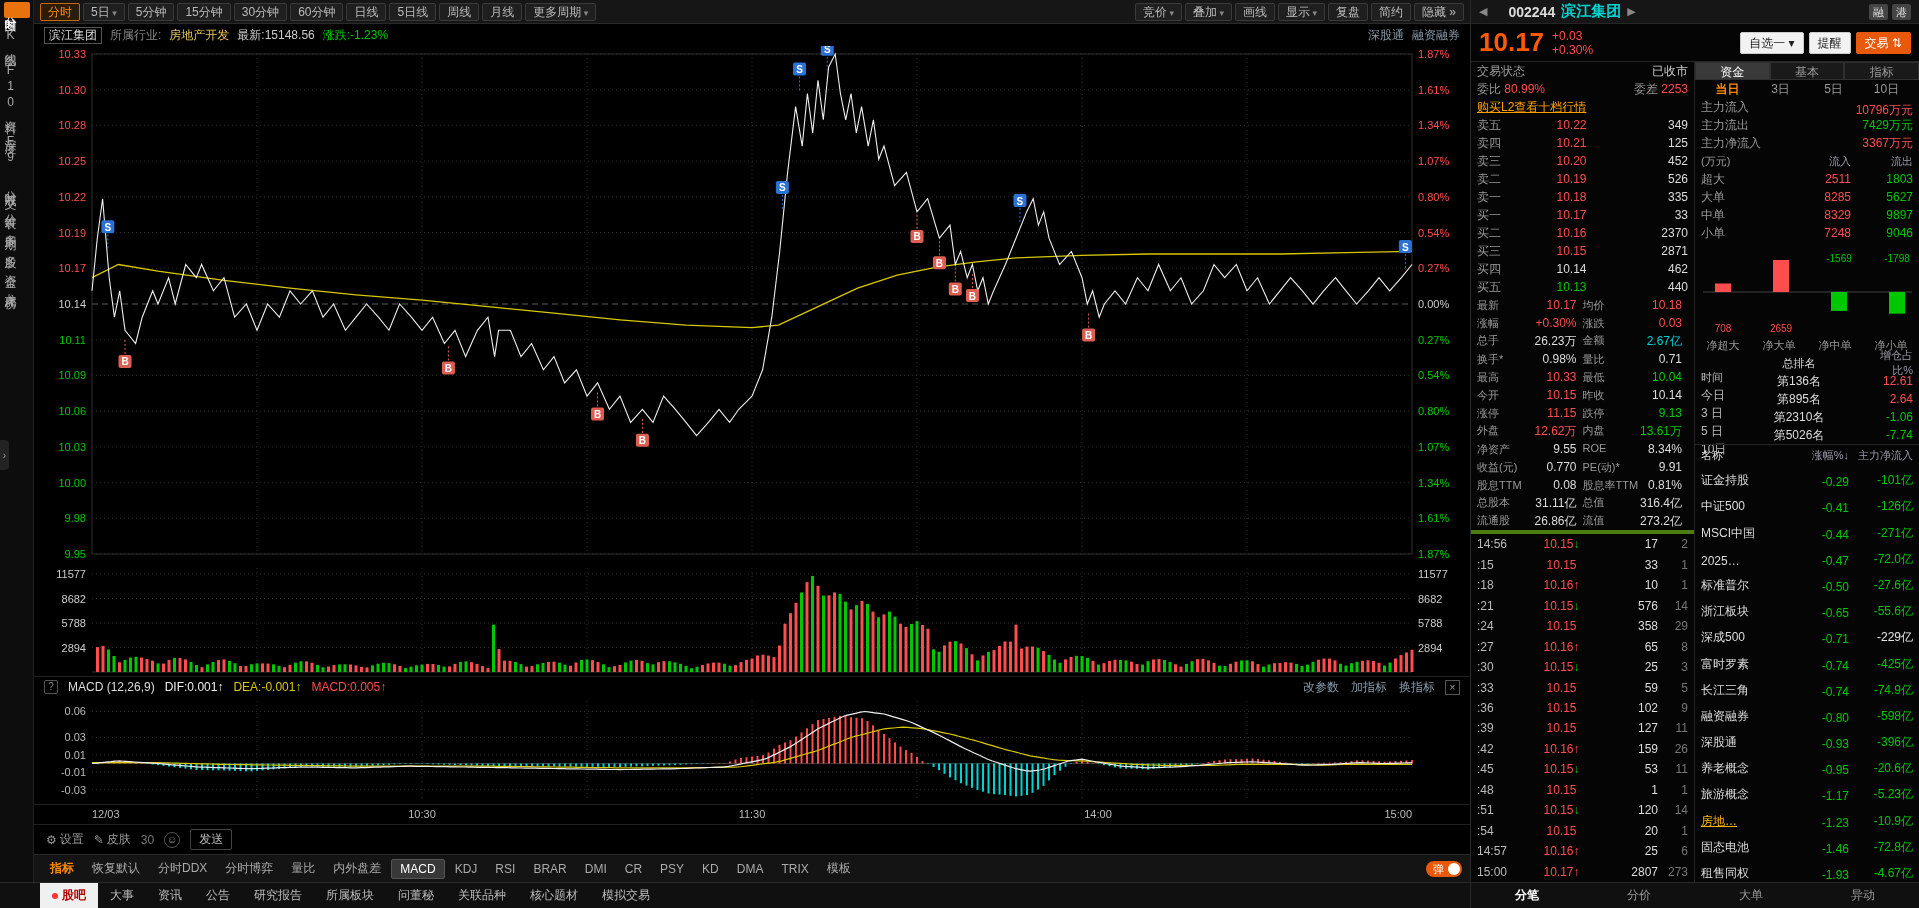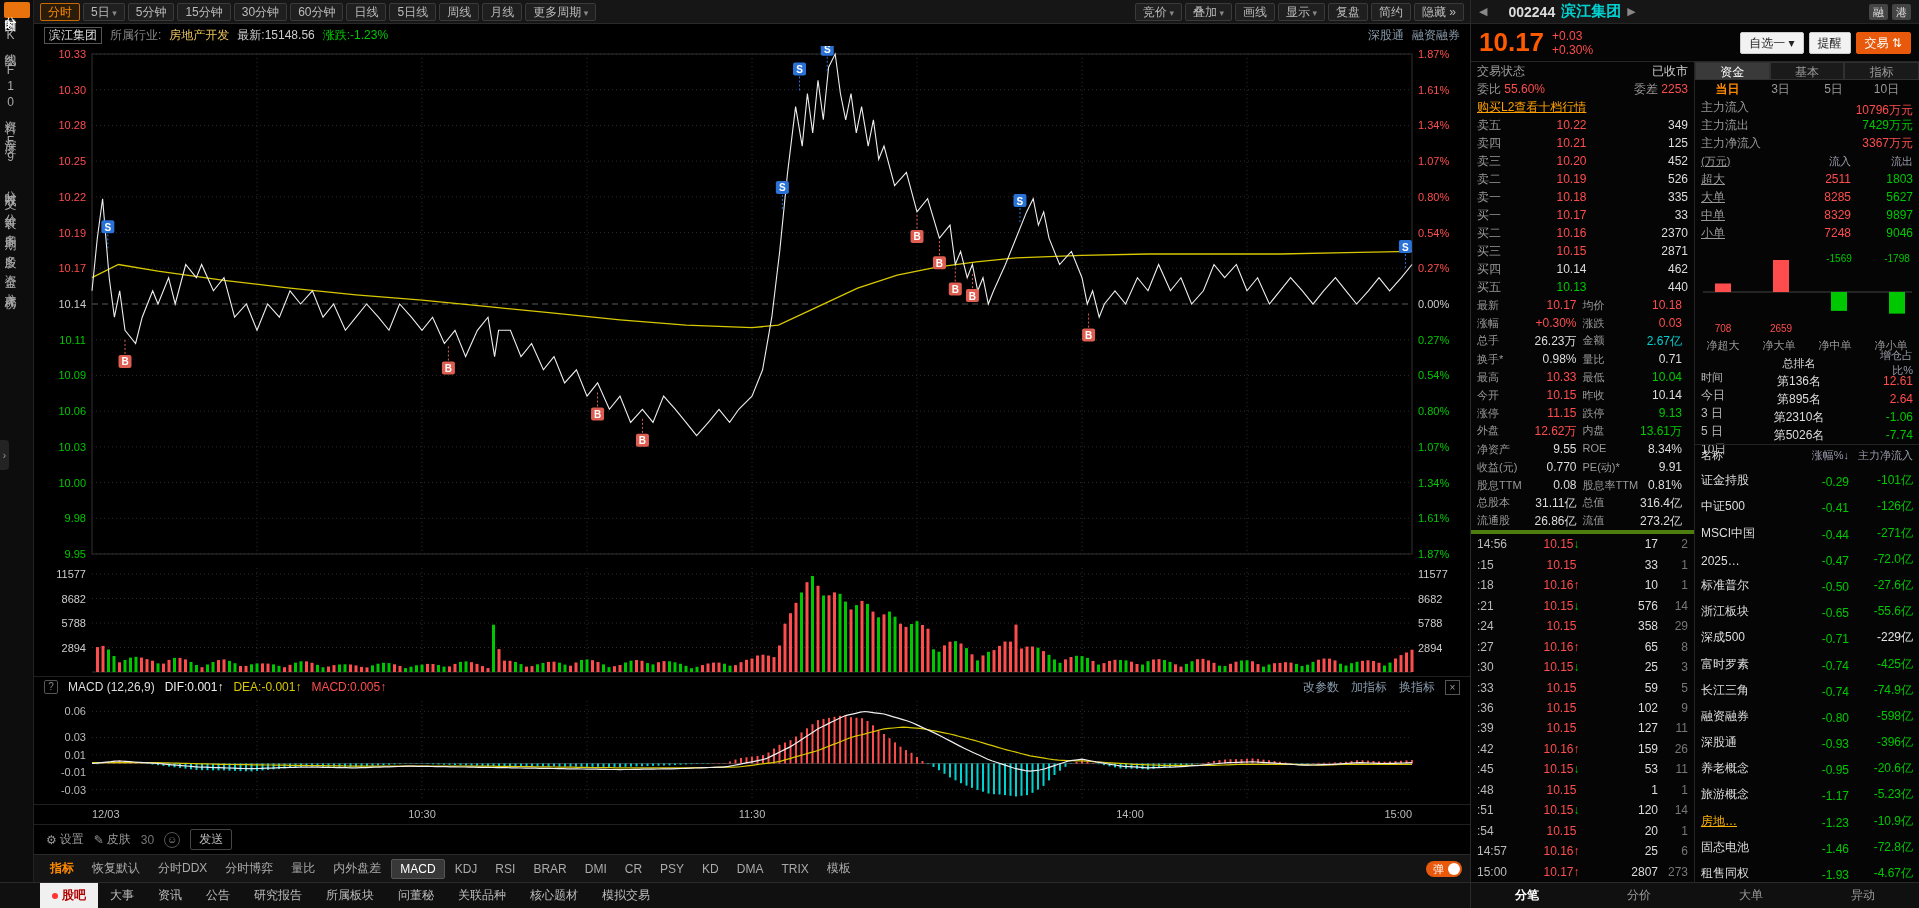--- a/index.html
+++ b/index.html
@@ -97,21 +97,21 @@
   .ptab{flex:1;text-align:center;color:#999;cursor:pointer;}
   .ptab.active{color:#ff8a00;font-weight:bold;}
   .l2-link{color:#ffa000;text-decoration:underline;cursor:pointer;}
   .ob-label{color:#999;width:36px;} .ob-price{flex:1;text-align:center;} .ob-vol{width:58px;text-align:right;color:#ddd;}
   .st-half{flex:1;display:flex;justify-content:space-between;padding-right:6px;}
   .st-half .lbl{font-size:11px;}
   #ticks{flex:1;display:flex;flex-direction:column;border-top:4px solid #4d7c0f;min-height:0;}
   .tkrow{flex:1;display:flex;align-items:center;padding:0 6px;font-size:12px;}
   .tk-time{width:40px;color:#bbb;} .tk-price{flex:1;text-align:center;} .tk-vol{width:52px;text-align:right;color:#ddd;}
   .tk-cnt{width:30px;text-align:right;color:#777;}
-  .ft-label{width:40px;color:#999;text-decoration:underline;} .ft-in{flex:1;text-align:right;} .ft-out{width:62px;text-align:right;}
+  .ft-label{width:40px;color:#999;} .ft-in{flex:1;text-align:right;} .ft-out{width:62px;text-align:right;}
   #netbars{flex:none;}
   #net-labels{height:16px;display:flex;justify-content:space-around;color:#999;font-size:11px;flex:none;}
   .rk-time{width:36px;color:#bbb;margin-top:28px;} .rk-rank{flex:1;text-align:center;color:#ddd;} .rk-pct{width:52px;text-align:right;}
   #sectors{flex:1;display:flex;flex-direction:column;border-top:1px solid #242424;min-height:0;}
   .secrow{flex:1;display:flex;align-items:flex-end;padding:0 6px;font-size:12px;cursor:pointer;}
   .sec-head{flex:none;height:18px;color:#99a;font-size:11px;cursor:default;}
   .sec-name{flex:1;color:#ddd;white-space:nowrap;overflow:hidden;}
   .sec-name.current{color:#ffb400;text-decoration:underline;}
   .sec-pct{width:46px;text-align:right;} .sec-flow{width:64px;text-align:right;}
   .hdr-sm{color:#99a;font-size:11px;}
@@ -849,21 +849,21 @@
         <rect x="1371.5" y="63.4" width="2" height="3.1" fill="#ff4a4a"></rect>
         <rect x="1377.0" y="63.1" width="2" height="3.5" fill="#ff4a4a"></rect>
         <polyline points="58.0,65.7 62.7,65.7 67.4,65.7 72.1,65.7 76.9,65.7 81.6,65.7 86.3,65.7 91.0,65.7 95.7,65.7 100.4,65.7 105.1,65.7 109.9,65.7 114.6,65.7 119.3,65.7 124.0,65.7 128.7,65.8 133.4,65.9 138.1,66.0 142.9,66.2 147.6,66.3 152.3,66.4 157.0,66.5 161.7,66.7 166.4,66.8 171.1,66.9 175.9,67.0 180.6,67.1 185.3,67.3 190.0,67.4 194.7,67.5 199.4,67.5 204.1,67.6 208.9,67.6 213.6,67.7 218.3,67.8 223.0,67.8 227.7,67.9 232.4,68.0 237.1,68.0 241.9,68.1 246.6,68.1 251.3,68.2 256.0,68.3 260.7,68.3 265.4,68.4 270.1,68.4 274.9,68.5 279.6,68.6 284.3,68.6 289.0,68.7 293.7,68.8 298.4,68.8 303.1,68.9 307.9,68.9 312.6,69.0 317.3,69.1 322.0,69.1 326.7,69.1 331.4,69.1 336.1,69.1 340.9,69.1 345.6,69.1 350.3,69.1 355.0,69.1 359.7,69.1 364.4,69.1 369.1,69.1 373.9,69.1 378.6,69.1 383.3,69.1 388.0,69.1 392.7,69.1 397.4,69.1 402.1,69.1 406.9,69.1 411.6,69.1 416.3,69.1 421.0,69.1 425.7,69.1 430.4,69.1 435.1,69.1 439.9,69.1 444.6,69.1 449.3,69.1 454.0,69.1 458.7,69.2 463.4,69.3 468.1,69.3 472.9,69.4 477.6,69.4 482.3,69.5 487.0,69.6 491.7,69.6 496.4,69.7 501.1,69.8 505.9,69.8 510.6,69.9 515.3,69.9 520.0,70.0 524.7,70.1 529.4,70.1 534.1,70.2 538.9,70.2 543.6,70.3 548.3,70.4 553.0,70.4 557.7,70.5 562.4,70.6 567.1,70.6 571.9,70.7 576.6,70.7 581.3,70.8 586.0,70.9 590.7,70.9 595.4,70.9 600.1,70.9 604.9,70.9 609.6,70.9 614.3,70.9 619.0,70.9 623.7,70.9 628.4,70.9 633.1,70.9 637.9,70.9 642.6,70.9 647.3,70.9 652.0,70.9 656.7,70.8 661.4,70.7 666.1,70.6 670.9,70.6 675.6,70.5 680.3,70.4 685.0,70.3 689.7,70.2 694.4,70.2 699.1,70.1 703.9,70.0 708.6,69.5 713.3,68.9 718.0,68.3 722.7,67.6 727.4,67.0 732.1,66.4 736.9,65.8 741.6,65.2 746.3,64.3 751.0,62.9 755.7,61.6 760.4,60.2 765.1,58.9 769.9,57.5 774.6,56.2 779.3,54.8 784.0,53.5 788.7,51.6 793.4,49.8 798.1,47.9 802.9,46.1 807.6,44.2 812.3,42.3 817.0,40.5 821.7,39.2 826.4,38.0 831.1,36.8 835.9,35.5 840.6,34.3 845.3,33.0 850.0,31.8 854.7,31.4 859.4,31.0 864.1,30.5 868.9,30.1 873.6,30.4 878.3,30.8 883.0,31.2 887.7,31.6 892.4,32.3 897.1,33.3 901.9,34.2 906.6,35.1 911.3,36.1 916.0,37.0 920.7,38.2 925.4,39.5 930.1,40.7 934.9,42.0 939.6,43.2 944.3,44.5 949.0,45.9 953.7,47.3 958.4,48.7 963.1,50.1 967.9,51.5 972.6,52.8 977.3,54.0 982.0,55.2 986.7,56.5 991.4,57.7 996.1,58.9 1000.9,59.6 1005.6,60.4 1010.3,61.2 1015.0,62.0 1019.7,62.7 1024.4,63.1 1029.1,63.3 1033.9,63.5 1038.6,63.6 1043.3,63.8 1048.0,63.9 1052.7,64.2 1057.4,64.5 1062.1,64.9 1066.9,65.2 1071.6,65.5 1076.3,65.8 1081.0,66.1 1085.7,66.4 1090.4,66.7 1095.1,67.0 1099.9,67.3 1104.6,67.5 1109.3,67.7 1114.0,67.8 1118.7,68.0 1123.4,68.1 1128.1,68.3 1132.9,68.3 1137.6,68.3 1142.3,68.3 1147.0,68.3 1151.7,68.3 1156.4,68.3 1161.1,68.3 1165.9,68.3 1170.6,68.3 1175.3,68.3 1180.0,68.3 1184.7,68.1 1189.4,68.0 1194.1,67.8 1198.9,67.6 1203.6,67.5 1208.3,67.4 1213.0,67.4 1217.7,67.4 1222.4,67.4 1227.1,67.4 1231.9,67.4 1236.6,67.4 1241.3,67.4 1246.0,67.4 1250.7,67.4 1255.4,67.4 1260.1,67.4 1264.9,67.6 1269.6,67.7 1274.3,67.9 1279.0,68.0 1283.7,68.2 1288.4,68.2 1293.1,68.0 1297.9,67.9 1302.6,67.7 1307.3,67.5 1312.0,67.4 1316.7,67.4 1321.4,67.4 1326.1,67.4 1330.9,67.4 1335.6,67.4 1340.3,67.4 1345.0,67.4 1349.7,67.4 1354.4,67.4 1359.1,67.4 1363.9,67.4 1368.6,67.4 1373.3,67.4 1378.0,67.4" fill="none" stroke="#d8c800" stroke-width="1.2"></polyline>
         <polyline points="58.0,66.5 62.7,66.1 67.4,65.6 72.1,65.1 76.9,64.7 81.6,64.2 86.3,64.0 91.0,64.4 95.7,64.7 100.4,65.0 105.1,65.3 109.9,65.6 114.6,65.9 119.3,66.2 124.0,66.5 128.7,66.9 133.4,67.4 138.1,67.8 142.9,68.2 147.6,68.6 152.3,69.0 157.0,69.4 161.7,69.8 166.4,70.1 171.1,70.2 175.9,70.4 180.6,70.6 185.3,70.7 190.0,70.9 194.7,71.0 199.4,71.2 204.1,71.3 208.9,71.5 213.6,71.6 218.3,71.7 223.0,71.5 227.7,71.4 232.4,71.2 237.1,71.1 241.9,70.9 246.6,70.7 251.3,70.6 256.0,70.4 260.7,70.3 265.4,70.1 270.1,70.0 274.9,70.1 279.6,70.2 284.3,70.2 289.0,70.3 293.7,70.4 298.4,70.5 303.1,70.6 307.9,70.6 312.6,70.7 317.3,70.8 322.0,70.9 326.7,70.7 331.4,70.6 336.1,70.4 340.9,70.2 345.6,70.1 350.3,69.9 355.0,69.8 359.7,69.6 364.4,69.5 369.1,69.3 373.9,69.2 378.6,69.2 383.3,69.3 388.0,69.3 392.7,69.4 397.4,69.5 402.1,69.6 406.9,69.7 411.6,69.7 416.3,69.8 421.0,69.9 425.7,70.0 430.4,70.0 435.1,70.1 439.9,70.2 444.6,70.3 449.3,70.4 454.0,70.4 458.7,70.5 463.4,70.6 468.1,70.7 472.9,70.7 477.6,70.8 482.3,70.9 487.0,71.0 491.7,71.1 496.4,71.1 501.1,71.2 505.9,71.3 510.6,71.4 515.3,71.4 520.0,71.5 524.7,71.6 529.4,71.7 534.1,71.8 538.9,71.8 543.6,71.9 548.3,72.0 553.0,72.1 557.7,72.1 562.4,72.2 567.1,72.3 571.9,72.4 576.6,72.5 581.3,72.5 586.0,72.6 590.7,72.5 595.4,72.5 600.1,72.4 604.9,72.3 609.6,72.2 614.3,72.1 619.0,72.1 623.7,72.0 628.4,71.9 633.1,71.8 637.9,71.8 642.6,71.6 647.3,71.5 652.0,71.3 656.7,71.1 661.4,71.0 666.1,70.8 670.9,70.7 675.6,70.5 680.3,70.4 685.0,70.2 689.7,70.1 694.4,69.4 699.1,68.5 703.9,67.6 708.6,66.7 713.3,65.7 718.0,64.8 722.7,63.9 727.4,62.9 732.1,61.7 736.9,59.4 741.6,57.1 746.3,54.7 751.0,52.4 755.7,50.1 760.4,47.3 765.1,44.2 769.9,41.1 774.6,38.0 779.3,34.9 784.0,31.8 788.7,29.5 793.4,27.1 798.1,24.8 802.9,22.5 807.6,20.2 812.3,18.3 817.0,17.3 821.7,16.3 826.4,15.2 831.1,14.5 835.9,15.2 840.6,15.8 845.3,16.4 850.0,17.0 854.7,18.4 859.4,19.8 864.1,21.2 868.9,22.6 873.6,24.0 878.3,25.7 883.0,27.9 887.7,30.1 892.4,32.2 897.1,34.4 901.9,36.6 906.6,39.0 911.3,41.5 916.0,43.9 920.7,46.4 925.4,48.9 930.1,51.3 934.9,53.5 939.6,55.7 944.3,57.8 949.0,60.0 953.7,62.2 958.4,64.0 963.1,65.5 967.9,67.1 972.6,68.6 977.3,70.2 982.0,71.7 986.7,72.7 991.4,73.6 996.1,74.2 1000.9,73.6 1005.6,73.0 1010.3,72.0 1015.0,70.4 1019.7,68.9 1024.4,67.3 1029.1,65.8 1033.9,64.2 1038.6,63.4 1043.3,62.8 1048.0,62.2 1052.7,63.1 1057.4,64.0 1062.1,64.9 1066.9,65.7 1071.6,66.5 1076.3,67.3 1081.0,68.0 1085.7,68.8 1090.4,69.3 1095.1,69.6 1099.9,69.9 1104.6,70.2 1109.3,70.6 1114.0,70.9 1118.7,70.7 1123.4,70.6 1128.1,70.4 1132.9,70.2 1137.6,70.1 1142.3,69.9 1147.0,69.6 1151.7,69.3 1156.4,68.9 1161.1,68.6 1165.9,68.3 1170.6,67.9 1175.3,67.4 1180.0,67.0 1184.7,66.5 1189.4,66.0 1194.1,65.6 1198.9,65.5 1203.6,65.3 1208.3,65.2 1213.0,65.0 1217.7,64.9 1222.4,65.0 1227.1,65.3 1231.9,65.6 1236.6,65.9 1241.3,66.2 1246.0,66.5 1250.7,66.8 1255.4,67.1 1260.1,67.5 1264.9,67.8 1269.6,68.1 1274.3,68.2 1279.0,68.0 1283.7,67.9 1288.4,67.7 1293.1,67.6 1297.9,67.4 1302.6,67.1 1307.3,66.8 1312.0,66.5 1316.7,66.2 1321.4,65.9 1326.1,65.7 1330.9,65.8 1335.6,66.0 1340.3,66.2 1345.0,66.3 1349.7,66.5 1354.4,66.4 1359.1,66.3 1363.9,66.1 1368.6,66.0 1373.3,65.8 1378.0,65.7" fill="none" stroke="#eeeeee" stroke-width="1.2"></polyline>
       </svg>
 
     <div class="time-axis" id="time-axis">
         <span style="left: 58px; transform: none;">12/03</span>
         <span style="left: 388px; transform: translateX(-50%);">10:30</span>
         <span style="left: 718px; transform: translateX(-50%);">11:30</span>
-        <span style="left: 1096px; transform: translateX(-50%);">14:00</span>
+        <span style="left: 1064px; transform: translateX(-50%);">14:00</span>
         <span style="left: 1378px; transform: translateX(-100%);">15:00</span>
       </div>
 
     <div class="danmaku-bar">
       <span class="dm-tool">
           <span>⚙</span>
           <span>设置</span>
         </span>
       <span class="dm-tool">
           <span>✎</span>
@@ -920,21 +920,21 @@
       </span>
     </div>
     <div class="rp-cols">
       <div class="rp-left">
         <div class="rrow">
           <span class="lbl">交易状态</span>
           <span class="val-r">已收市</span>
         </div>
         <div class="rrow">
           <span class="lbl">委比</span>&nbsp;
-          <span id="wb-val" style="color: rgb(255, 77, 77);">55.60%</span>
+          <span id="wb-val" style="color: rgb(255, 77, 77);">80.99%</span>
           <span class="lbl val-r">委差</span>&nbsp;
           <span id="wc-val" style="color: rgb(255, 77, 77);">2253</span>
         </div>
         <div class="rrow">
           <span class="l2-link">购买L2查看十档行情</span>
         </div>
         <div id="asks">
             <div class="rrow">
               <span class="ob-label">卖五</span>
               <span class="ob-price" style="color: rgb(255, 77, 77);">10.22</span>

